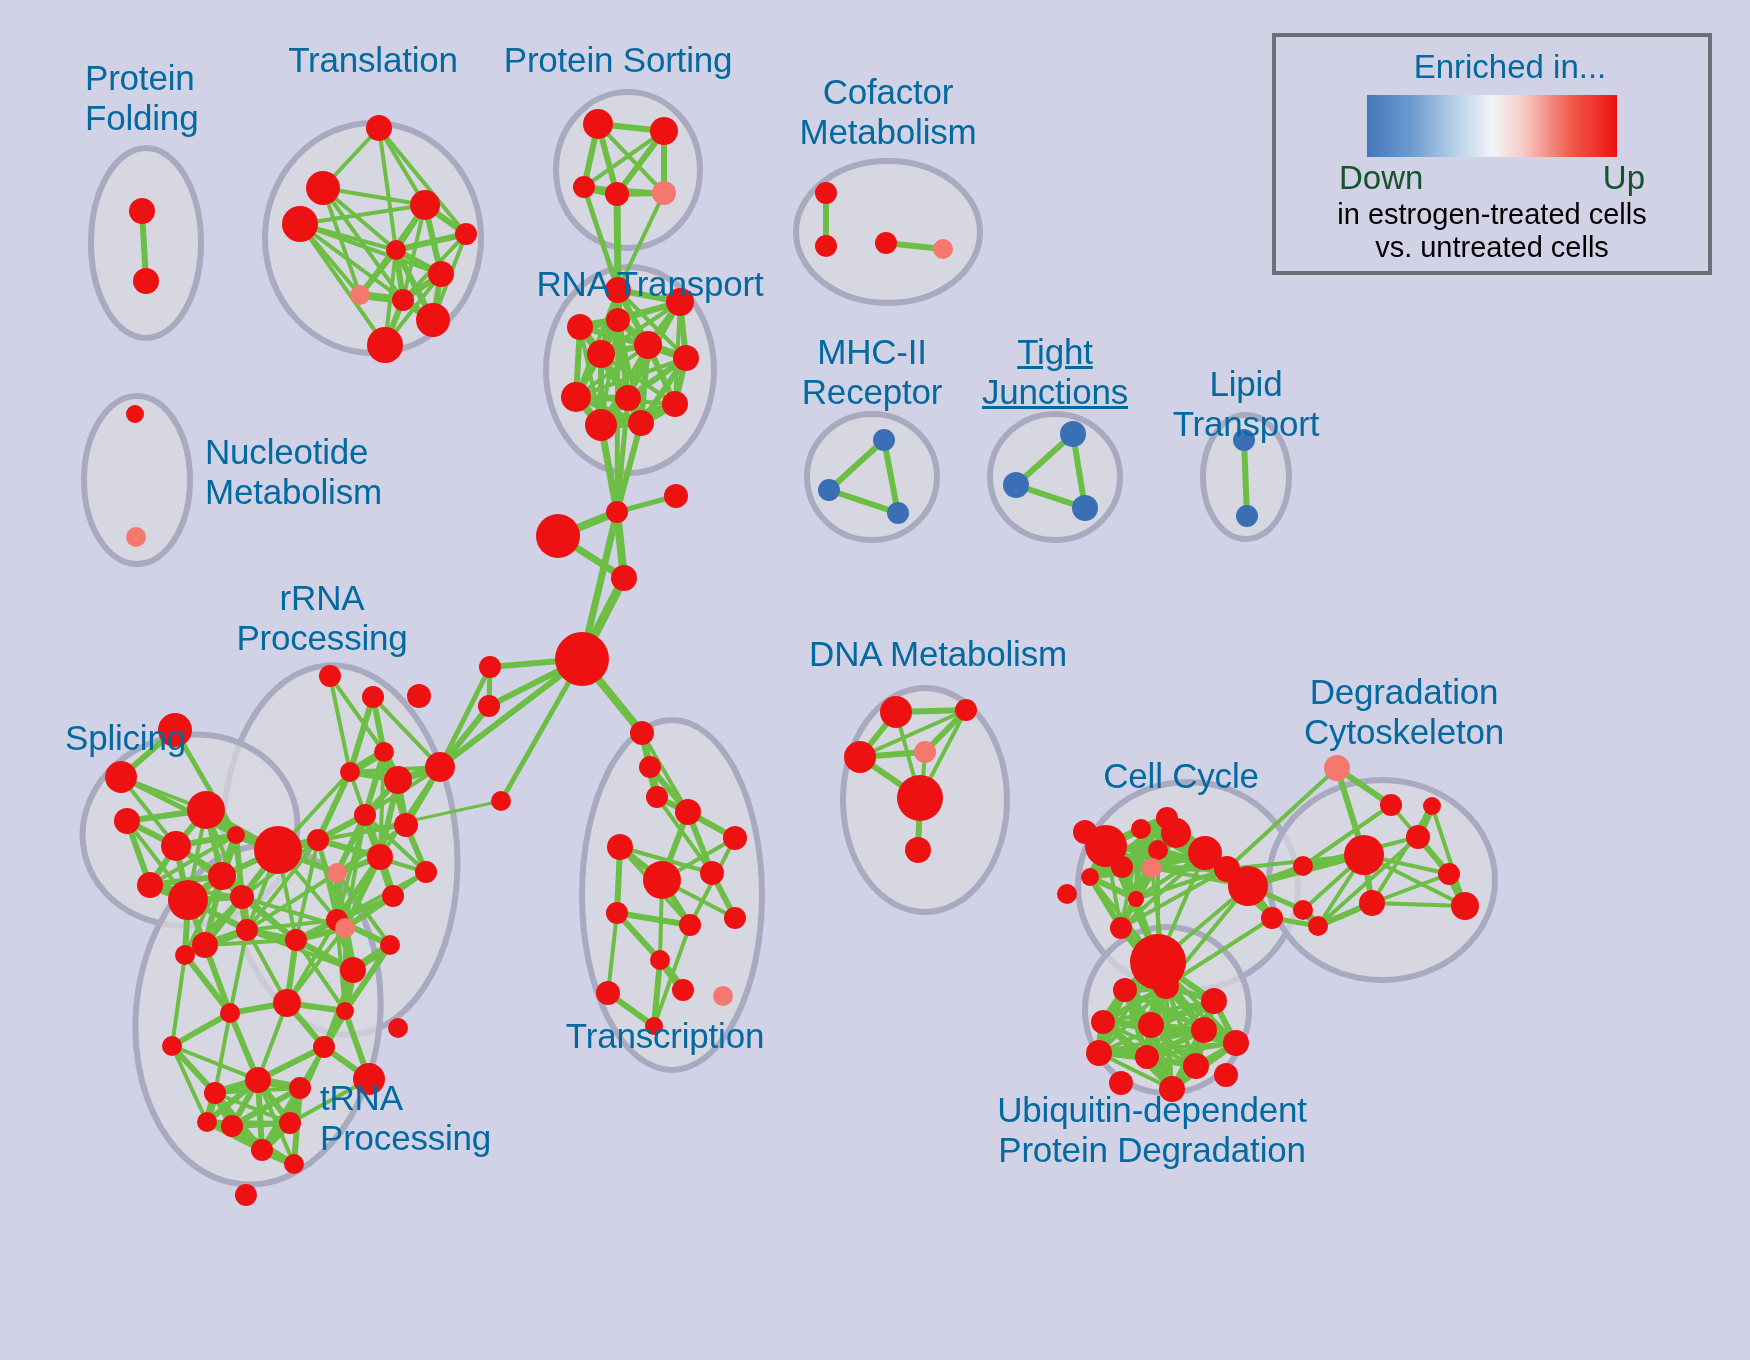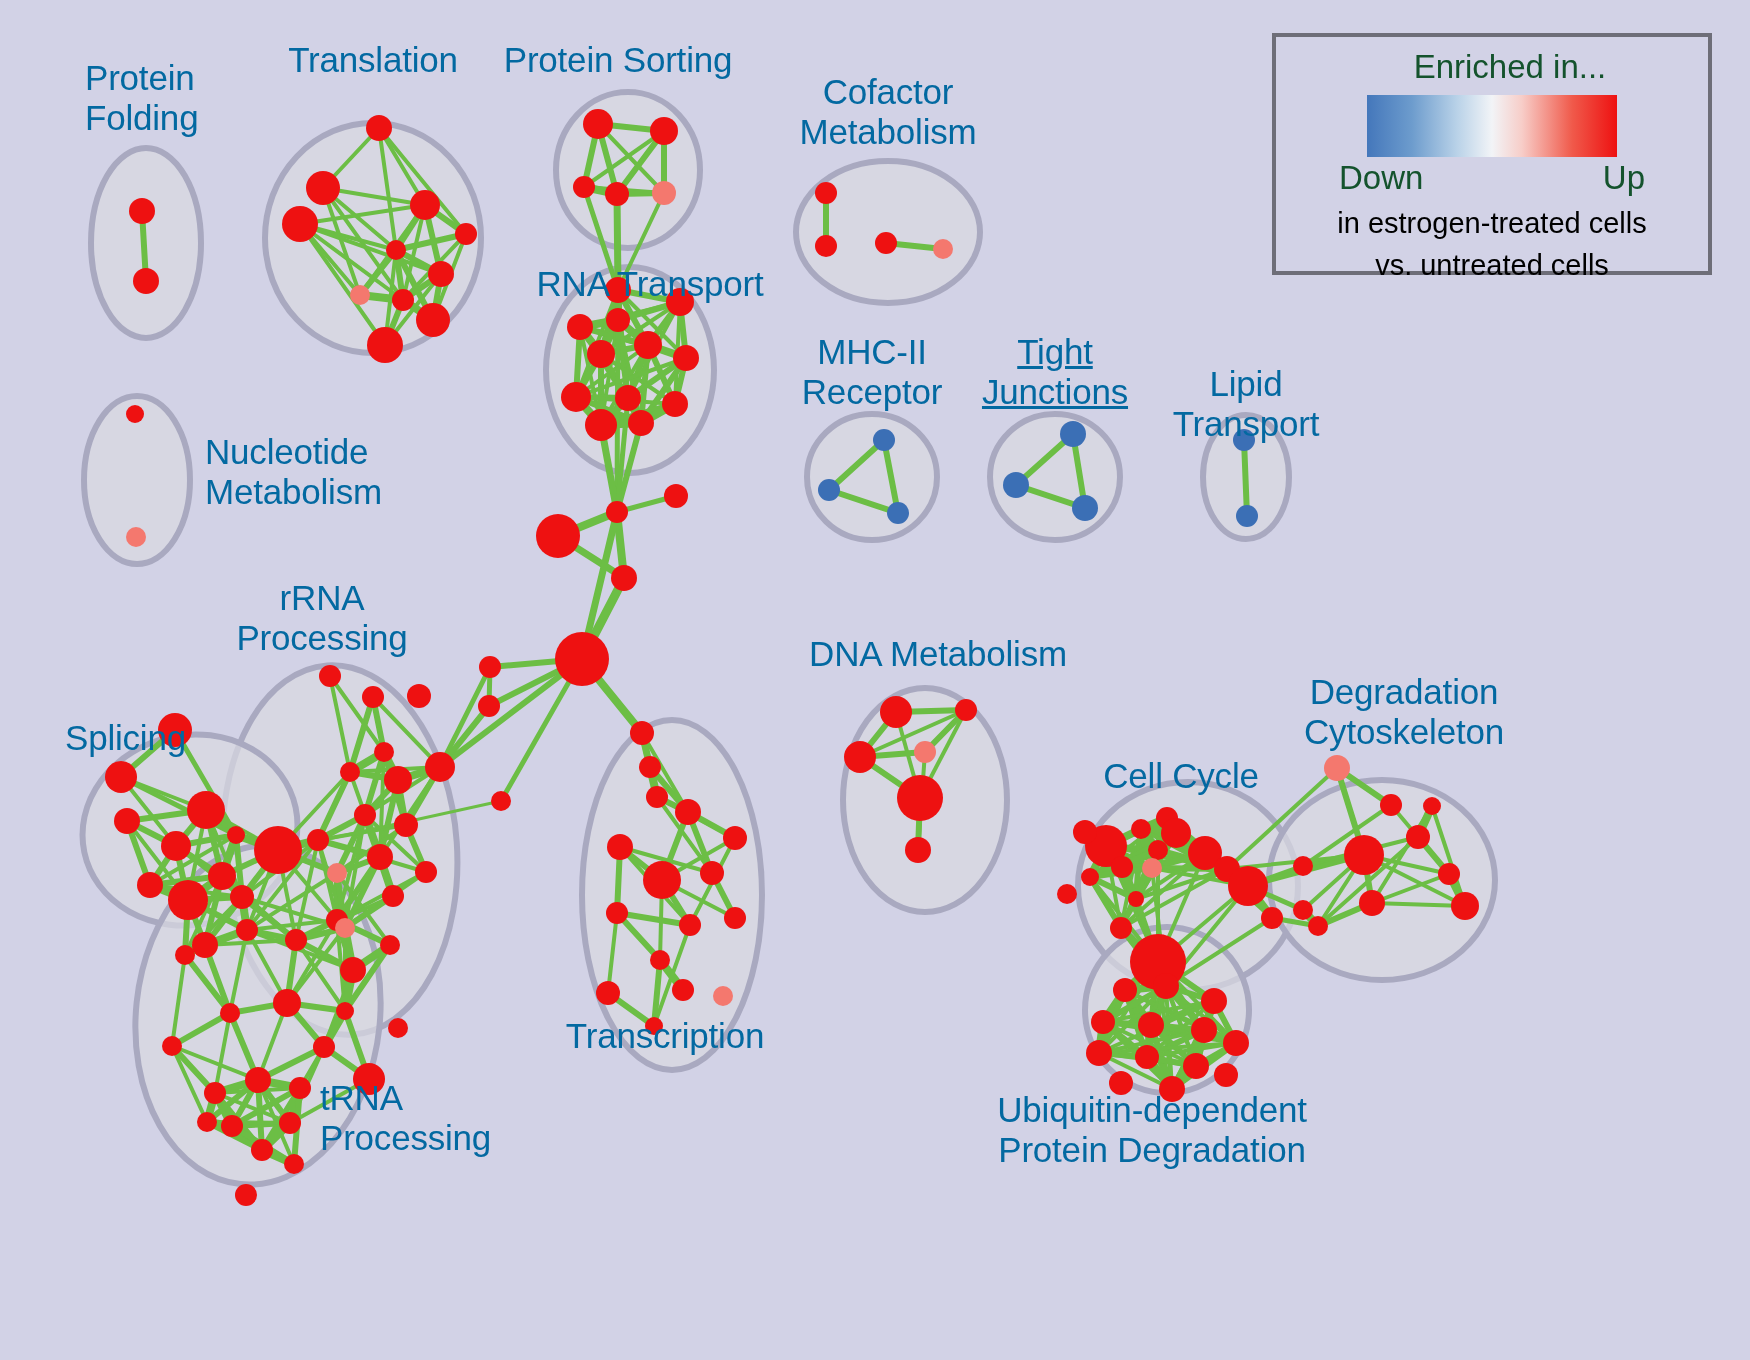--- a/index.html
+++ b/index.html
@@ -30,34 +30,34 @@
     left:1272px;top:33px;
     width:440px;height:242px;
     background:#d2d2e6;
     border:4px solid #6e6e78;
     box-sizing:border-box;
   }
   #legend .ltitle{
     text-align:center;
     font-size:33px;
     margin-top:11px;
-    color:#14532d;
+    color:#0369a1;
     padding-left:36px;
   }
   #gradwrap{
     margin:9px auto 0 auto;
     width:250px;height:62px;
     background:linear-gradient(to right,#4477bb 0%,#6d9ccd 18%,#b9d2e8 36%,#f2f4f7 50%,#f7cdc8 62%,#f05a4b 82%,#ee1111 100%);
   }
   #lrow{
     display:flex;justify-content:space-between;
     width:306px;margin:2px auto 0 auto;
     font-size:33px;color:#14532d;
   }
-  .lsub{text-align:center;font-size:29px;color:#000;line-height:1.12;margin-top:10px;}
+  .lsub{text-align:center;font-size:29px;color:#000;line-height:1.12;margin-top:1px;}
 </style>
 </head>
 <body>
 
 <div id="figure">
 
   <svg id="net" viewBox="0 0 1750 1360" preserveAspectRatio="none">
     <g id="cluster-layer">
         <ellipse cx="146" cy="243" rx="55" ry="95" fill="#d8d8e0" fill-opacity="0.72" stroke="#a9a9c0" stroke-width="6"></ellipse>
         <ellipse cx="373" cy="238" rx="108" ry="115" fill="#d8d8e0" fill-opacity="0.72" stroke="#a9a9c0" stroke-width="6"></ellipse>

